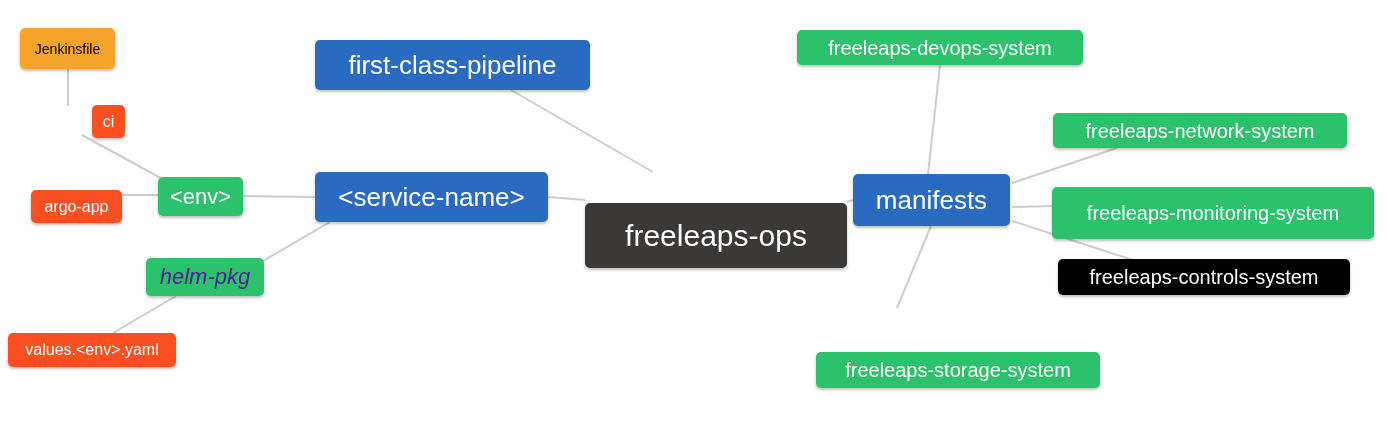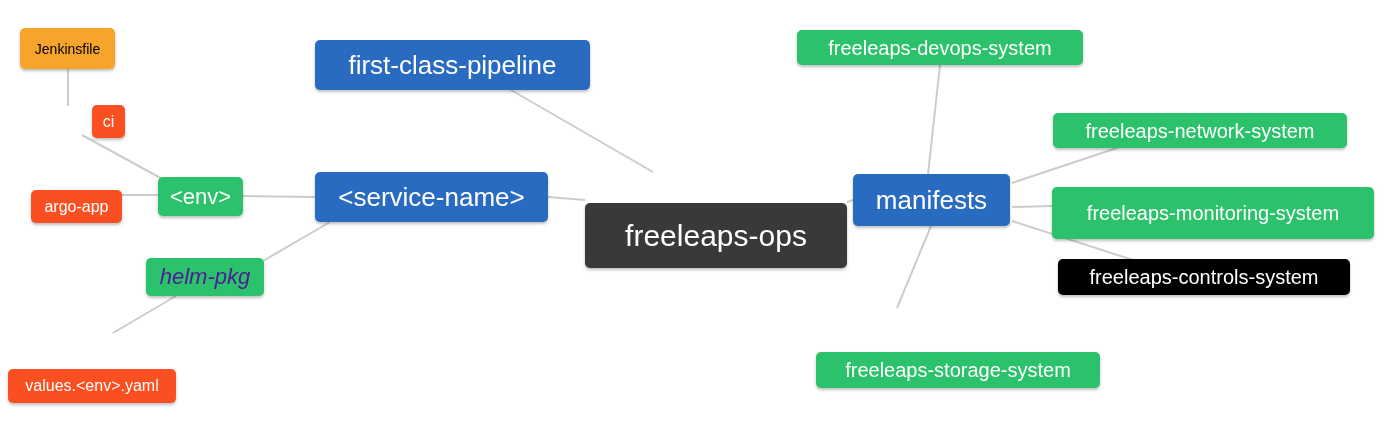--- a/index.html
+++ b/index.html
@@ -59,21 +59,21 @@
       <line x1="1012" y1="207" x2="1052" y2="206" stroke="#cccccc"></line>
       <line x1="1012" y1="221" x2="1133" y2="260" stroke="#cccccc"></line>
       <line x1="931" y1="226" x2="897" y2="308" stroke="#cccccc"></line>
     </svg>
   <div>
       <div class="node" style="left: 20px; top: 28px; width: 95px; height: 41px; font-size: 14px; background: rgb(247, 164, 45); color: #000000; text-align: center;">Jenkinsfile</div>
       <div class="node" style="left: 52px; top: 105px; width: 33px; height: 33px; font-size: 16px; background: rgb(249, 79, 33); color: rgb(255, 255, 255); margin-left: 40px;">ci</div>
       <div class="node" style="left: 31px; top: 178px; width: 91px; height: 33px; font-size: 16px; background: rgb(249, 79, 33); color: rgb(255, 255, 255); margin-top: 12px;">argo-app</div>
       <div class="node" style="left: 158px; top: 177px; width: 85px; height: 39px; font-size: 22px; background: rgb(43, 194, 107); color: rgb(255, 255, 255);">&lt;env&gt;</div>
       <div class="node" style="left: 146px; top: 258px; width: 118px; height: 38px; font-size: 22px; background: rgb(43, 194, 107); color: #4c1d95; font-style: italic;">helm-pkg</div>
-      <div class="node" style="left: 8px; top: 333px; width: 168px; height: 34px; font-size: 16px; background: rgb(249, 79, 33); color: rgb(255, 255, 255); margin-top: 36px;">values.&lt;env&gt;.yaml</div>
+      <div class="node" style="left: 8px; top: 333px; width: 168px; height: 34px; font-size: 16px; background: rgb(249, 79, 33); color: rgb(255, 255, 255);">values.&lt;env&gt;.yaml</div>
       <div class="node" style="left: 315px; top: 40px; width: 275px; height: 50px; font-size: 26px; background: rgb(42, 107, 194); color: rgb(255, 255, 255);">first-class-pipeline</div>
       <div class="node" style="left: 315px; top: 172px; width: 233px; height: 50px; font-size: 26px; background: rgb(42, 107, 194); color: rgb(255, 255, 255);">&lt;service-name&gt;</div>
       <div class="node" style="left: 585px; top: 172px; width: 262px; height: 65px; font-size: 30px; background: rgb(59, 56, 56); color: rgb(255, 255, 255); margin-top: 31px;">freeleaps-ops</div>
       <div class="node" style="left: 853px; top: 174px; width: 157px; height: 52px; font-size: 26px; background: rgb(42, 107, 194); color: rgb(255, 255, 255);">manifests</div>
       <div class="node" style="left: 797px; top: 30px; width: 286px; height: 35px; font-size: 20px; background: rgb(43, 194, 107); color: rgb(255, 255, 255);">freeleaps-devops-system</div>
       <div class="node" style="left: 1053px; top: 113px; width: 294px; height: 35px; font-size: 20px; background: rgb(43, 194, 107); color: rgb(255, 255, 255);">freeleaps-network-system</div>
       <div class="node" style="left: 1052px; top: 187px; width: 322px; height: 52px; font-size: 20px; background: rgb(43, 194, 107); color: rgb(255, 255, 255);">freeleaps-monitoring-system</div>
       <div class="node" style="left: 1058px; top: 259px; width: 292px; height: 36px; font-size: 20px; background: #000000; color: rgb(255, 255, 255);">freeleaps-controls-system</div>
       <div class="node" style="left: 816px; top: 308px; width: 284px; height: 36px; font-size: 20px; background: rgb(43, 194, 107); color: rgb(255, 255, 255); margin-top: 44px;">freeleaps-storage-system</div>
     </div>

